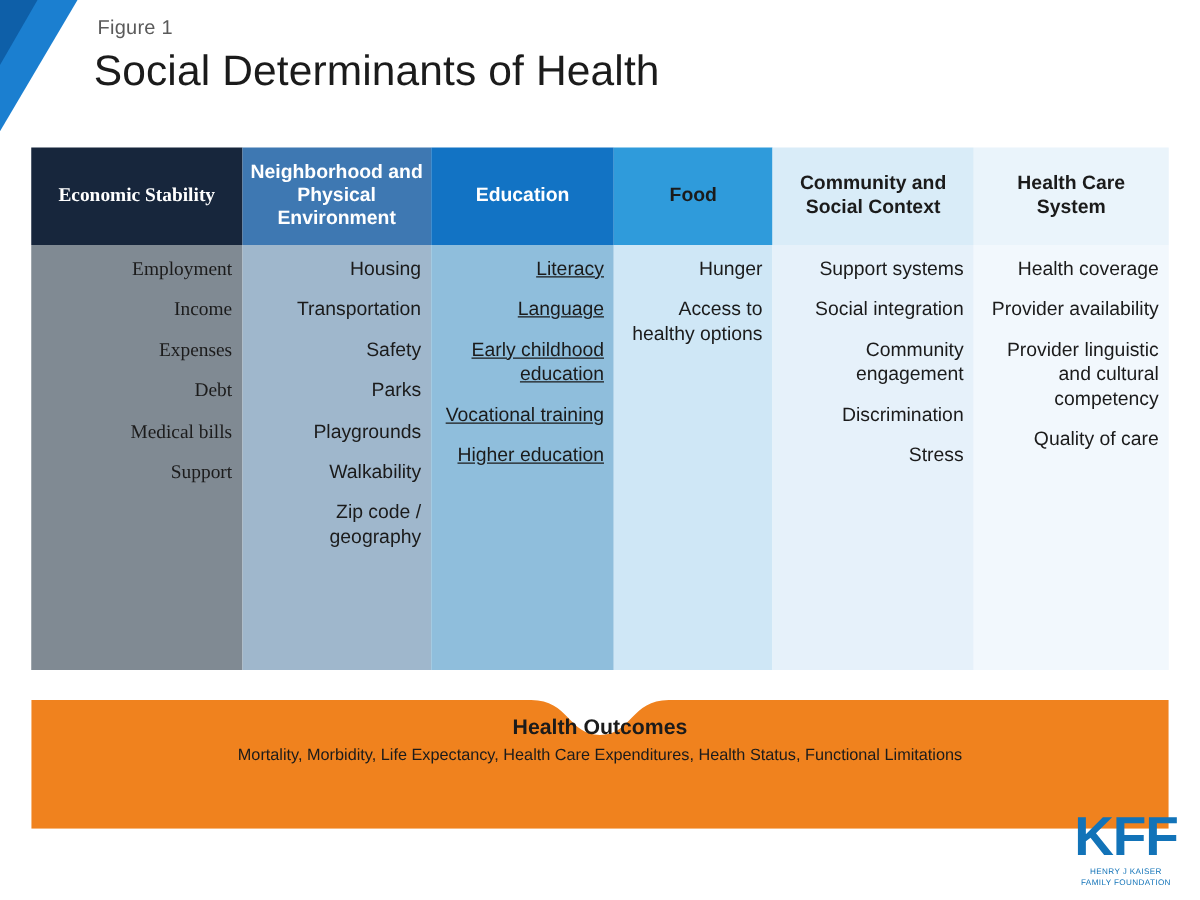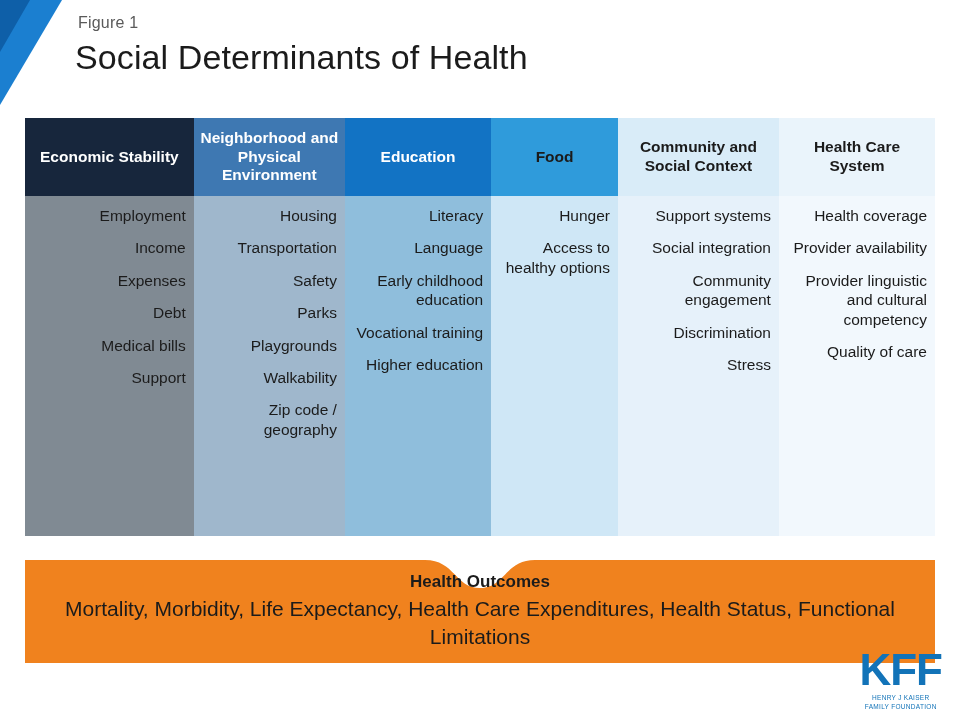--- a/index.html
+++ b/index.html
@@ -99,21 +99,21 @@
     width: 910px;
     text-align: center;
     color: #1b1b1b;
   }
   .outcomes-title {
     font-size: 17px;
     font-weight: bold;
     margin-bottom: 3px;
   }
   .outcomes-sub {
-    font-size: 21px;
+    font-size: 13px;
     line-height: 1.35;
     padding: 0 30px;
     box-sizing: border-box;
   }
 
   .logo {
     position: absolute;
     right: 18px;
     bottom: 10px;
     text-align: center;
@@ -141,21 +141,21 @@
     <polygon points="0,0 62,0 0,105" fill="#1B7FD0"></polygon>
     <polygon points="0,0 30,0 0,52" fill="#0E5FA8"></polygon>
   </svg>
 </div>
 
 <div class="fig-label">Figure 1</div>
 <div class="fig-title">Social Determinants of Health</div>
 
 <div class="diagram">
   <div class="cols" id="cols">
-      <div class="col" style="width: 173px;">
+      <div class="col" style="width: 173px; font-family: Liberation Serif, serif;">
         <div class="col-head" style="background: rgb(23, 38, 60); color: rgb(255, 255, 255);">Economic Stability</div>
         <div class="col-body" style="background: rgb(128, 138, 147);">
           <div class="item">Employment</div>
           <div class="item">Income</div>
           <div class="item">Expenses</div>
           <div class="item">Debt</div>
           <div class="item">Medical bills</div>
           <div class="item">Support</div>
         </div>
       </div>
@@ -166,21 +166,21 @@
           <div class="item">Transportation</div>
           <div class="item">Safety</div>
           <div class="item">Parks</div>
           <div class="item">Playgrounds</div>
           <div class="item">Walkability</div>
           <div class="item">Zip code / geography</div>
         </div>
       </div>
       <div class="col" style="width: 150px;">
         <div class="col-head" style="background: rgb(18, 115, 196); color: rgb(255, 255, 255);">Education</div>
-        <div class="col-body" style="background: rgb(143, 190, 220);">
+        <div class="col-body" style="background: rgb(143, 190, 220); text-decoration: underline;">
           <div class="item">Literacy</div>
           <div class="item">Language</div>
           <div class="item">Early childhood education</div>
           <div class="item">Vocational training</div>
           <div class="item">Higher education</div>
         </div>
       </div>
       <div class="col" style="width: 130px;">
         <div class="col-head" style="background: rgb(47, 155, 219); color: rgb(27, 27, 27); text-align: center;">Food</div>
         <div class="col-body" style="background: rgb(207, 231, 246);">

